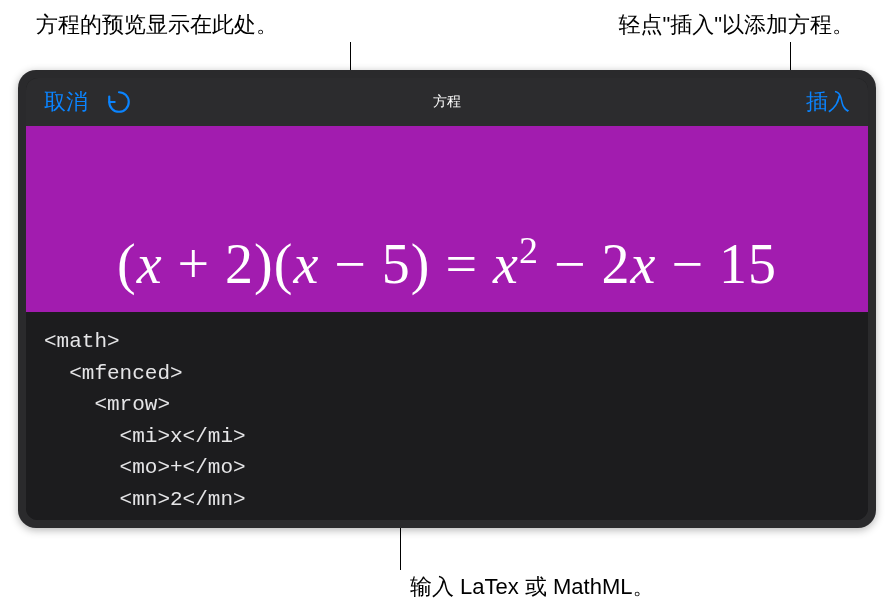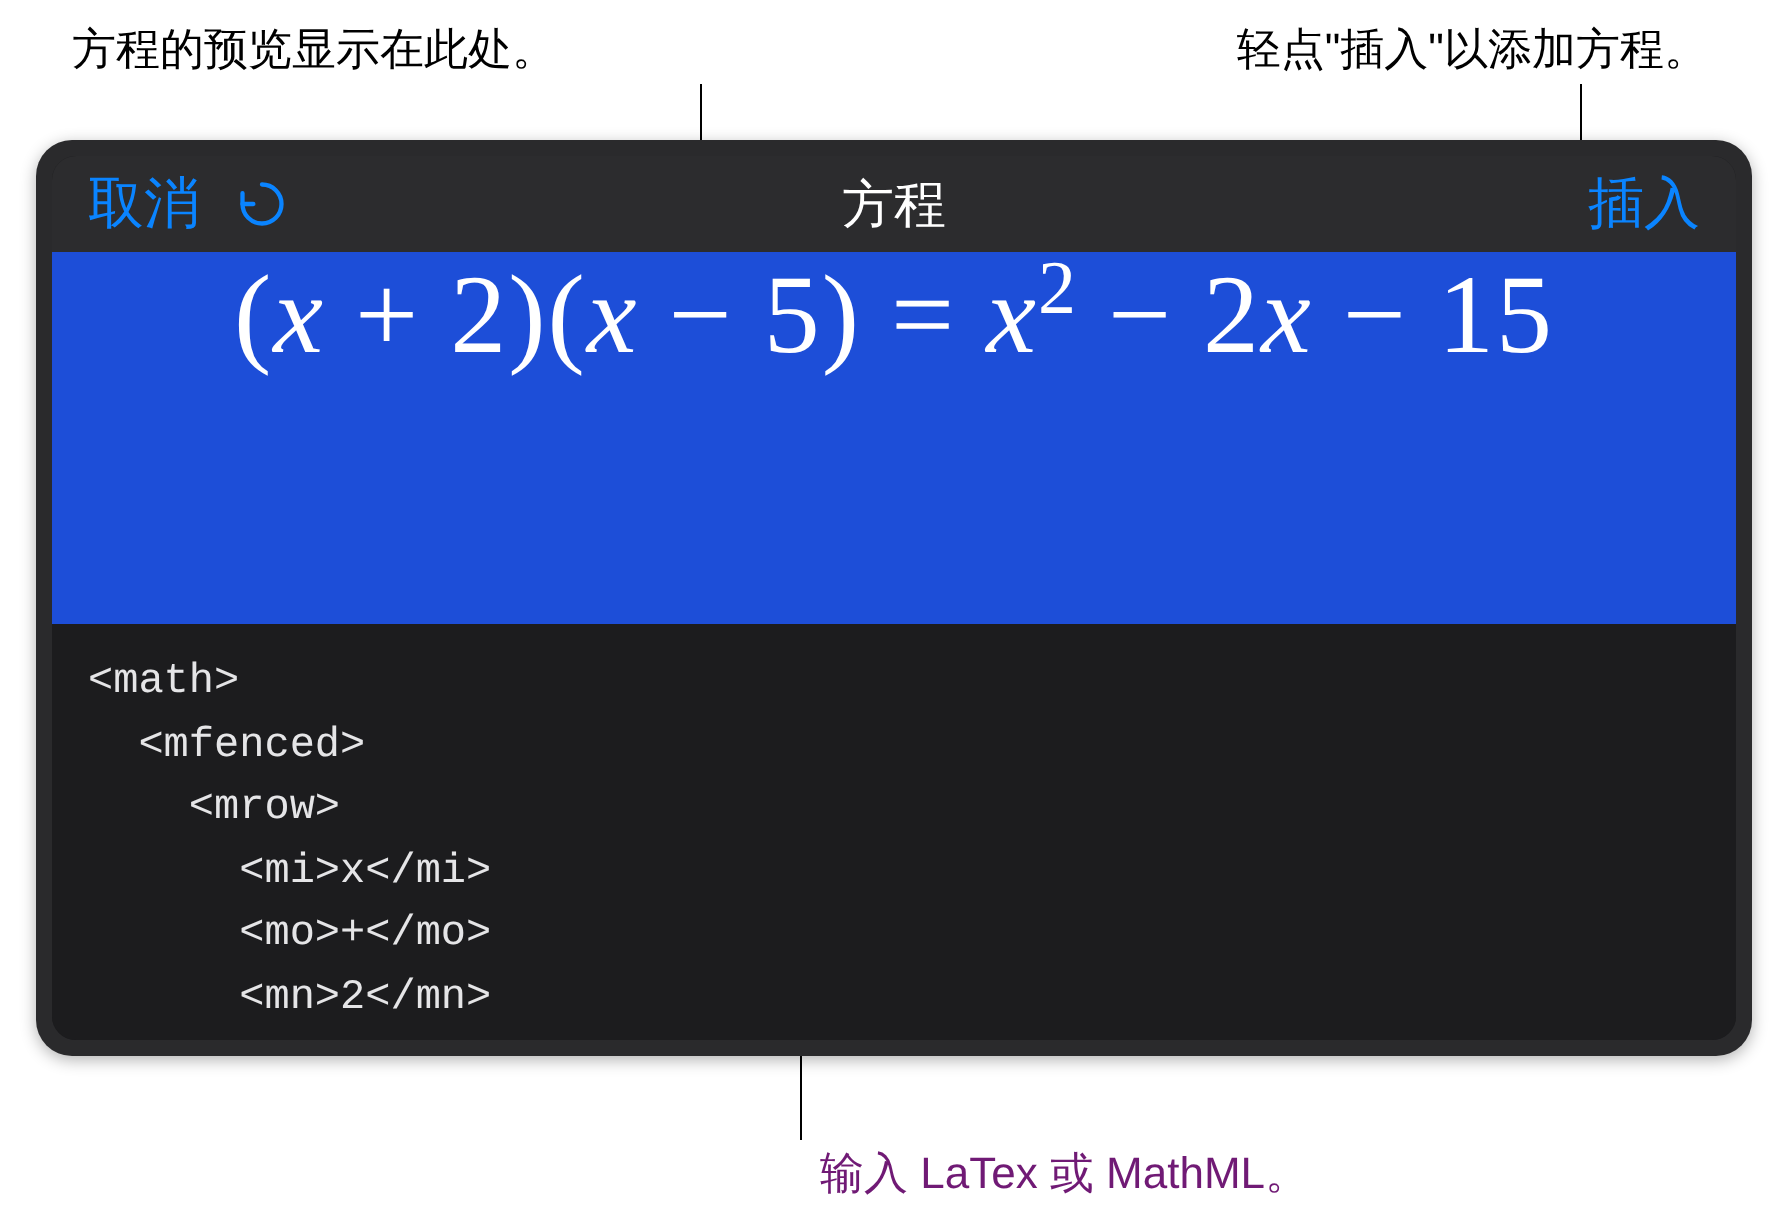--- a/index.html
+++ b/index.html
@@ -26,21 +26,21 @@
       top: 10px;
       right: 40px;
       font-size: 22px;
       color: #000;
     }
     .callout-bottom {
       position: absolute;
       bottom: 10px;
       left: 410px;
       font-size: 22px;
-      color: #701a75;
+      color: #000000;
     }
     .leader-line {
       position: absolute;
       background: #000;
       width: 1px;
     }
     .leader-top-left {
       top: 42px;
       left: 350px;
       height: 152px;
@@ -84,50 +84,50 @@
       padding: 0 18px;
       position: relative;
     }
     .nav-left {
       display: flex;
       align-items: center;
       gap: 18px;
     }
     .nav-button {
       color: #0a84ff;
-      font-size: 28px;
+      font-size: 22px;
       cursor: pointer;
     }
     .undo-icon {
       width: 26px;
       height: 26px;
       display: flex;
       align-items: center;
       justify-content: center;
       cursor: pointer;
     }
     .undo-icon svg {
       width: 26px;
       height: 26px;
     }
     .nav-title {
       position: absolute;
       left: 50%;
       transform: translateX(-50%);
       color: #fff;
-      font-size: 26px;
+      font-size: 14px;
       font-weight: 500;
     }
     .preview-area {
-      background: #1d4ed8;
+      background: #a21caf;
       height: 186px;
       display: flex;
-      align-items: flex-start;
+      align-items: flex-end;
       justify-content: center;
-      padding: 0 10px;
+      padding: 16px 10px;
       overflow: hidden;
     }
     .equation {
       color: #fff;
       font-size: 56px;
       font-family: "Times New Roman", serif;
       white-space: nowrap;
       letter-spacing: 1px;
     }
     .equation sup {

